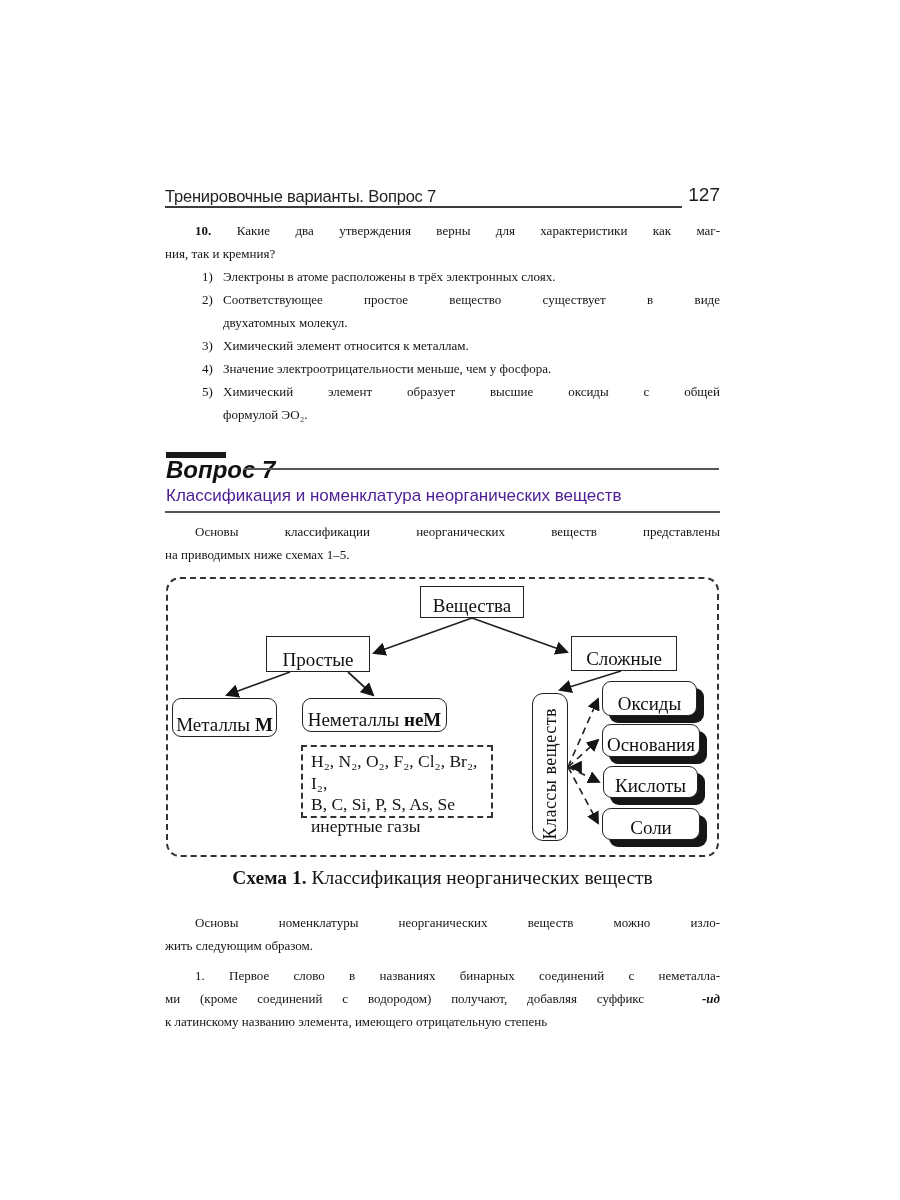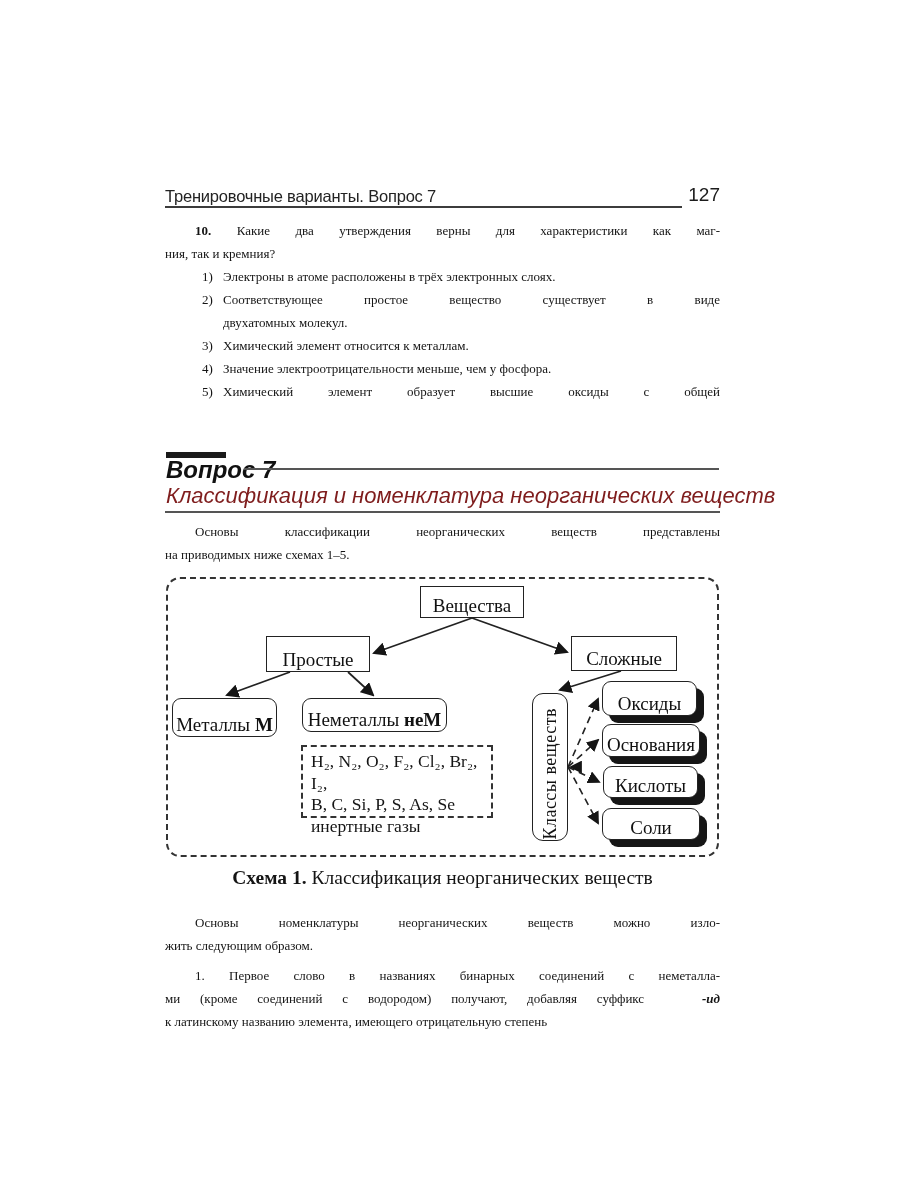--- a/index.html
+++ b/index.html
@@ -22,21 +22,21 @@
   .opt-cont{padding-left:58px;}
   .opt-num{display:inline-block;width:21px;}
   b.inline{font-weight:bold;}
 
   
   .sec-bar{position:absolute;left:166px;top:452px;width:60px;height:6px;background:#1a1a1a;}
   .sec-label{position:absolute;left:166px;top:458px;font-family:"Liberation Sans","DejaVu Sans",sans-serif;
              font-size:24px;font-weight:bold;font-style:italic;color:#111;line-height:24px;}
   .sec-rule-right{position:absolute;left:244px;top:468px;width:475px;height:2px;background:#555;}
   .sec-subtitle{position:absolute;left:166px;top:484px;font-family:"Liberation Sans","DejaVu Sans",sans-serif;
-                font-size:22px;color:#7f1d1d;line-height:24px;font-style:italic;}
+                font-size:17px;color:#4c1d95;line-height:24px;}
   .sec-rule-full{position:absolute;left:165px;top:511px;width:555px;height:2px;background:#555;}
 
   
   .diagram{position:absolute;left:166px;top:577px;width:553px;height:280px;box-sizing:border-box;
            border:2px dashed #333;border-radius:14px;}
   .diagram svg{position:absolute;left:0;top:0;}
   .nbox{position:absolute;box-sizing:border-box;border:1.6px solid #222;background:#fff;
         display:flex;align-items:flex-end;justify-content:center;font-size:19px;color:#111;}
   .nbox span,.nbox b{white-space:pre;}
   .rounded{border-radius:9px;}
@@ -61,20 +61,21 @@
   <div class="textblock" style="top:219px;">
     <div class="line j ind"><b class="inline">10.</b><span> Какие два утверждения верны для характеристики как маг-</span></div>
     <div class="line"><span>ния, так и кремния?</span></div>
     <div>
         <div class="line opt-first"><span class="opt-num">1)</span><span>Электроны в атоме расположены в трёх электронных слоях.</span></div>
         <div class="line opt-first j"><span class="opt-num">2)</span><span>Соответствующее простое вещество существует в виде</span></div>
         <div class="line opt-cont">двухатомных молекул.</div>
         <div class="line opt-first"><span class="opt-num">3)</span><span>Химический элемент относится к металлам.</span></div>
         <div class="line opt-first"><span class="opt-num">4)</span><span>Значение электроотрицательности меньше, чем у фосфора.</span></div>
         <div class="line opt-first j"><span class="opt-num">5)</span><span>Химический элемент образует высшие оксиды с общей</span></div>
+        <div class="line opt-cont">формулой ЭО₂.</div>
       </div>
   </div>
 
   <div class="sec-bar"></div>
   <div class="sec-label">Вопрос 7</div>
   <div class="sec-rule-right"></div>
   <div class="sec-subtitle">Классификация и номенклатура неорганических веществ</div>
   <div class="sec-rule-full"></div>
 
   <div class="textblock" style="top:520px;">

